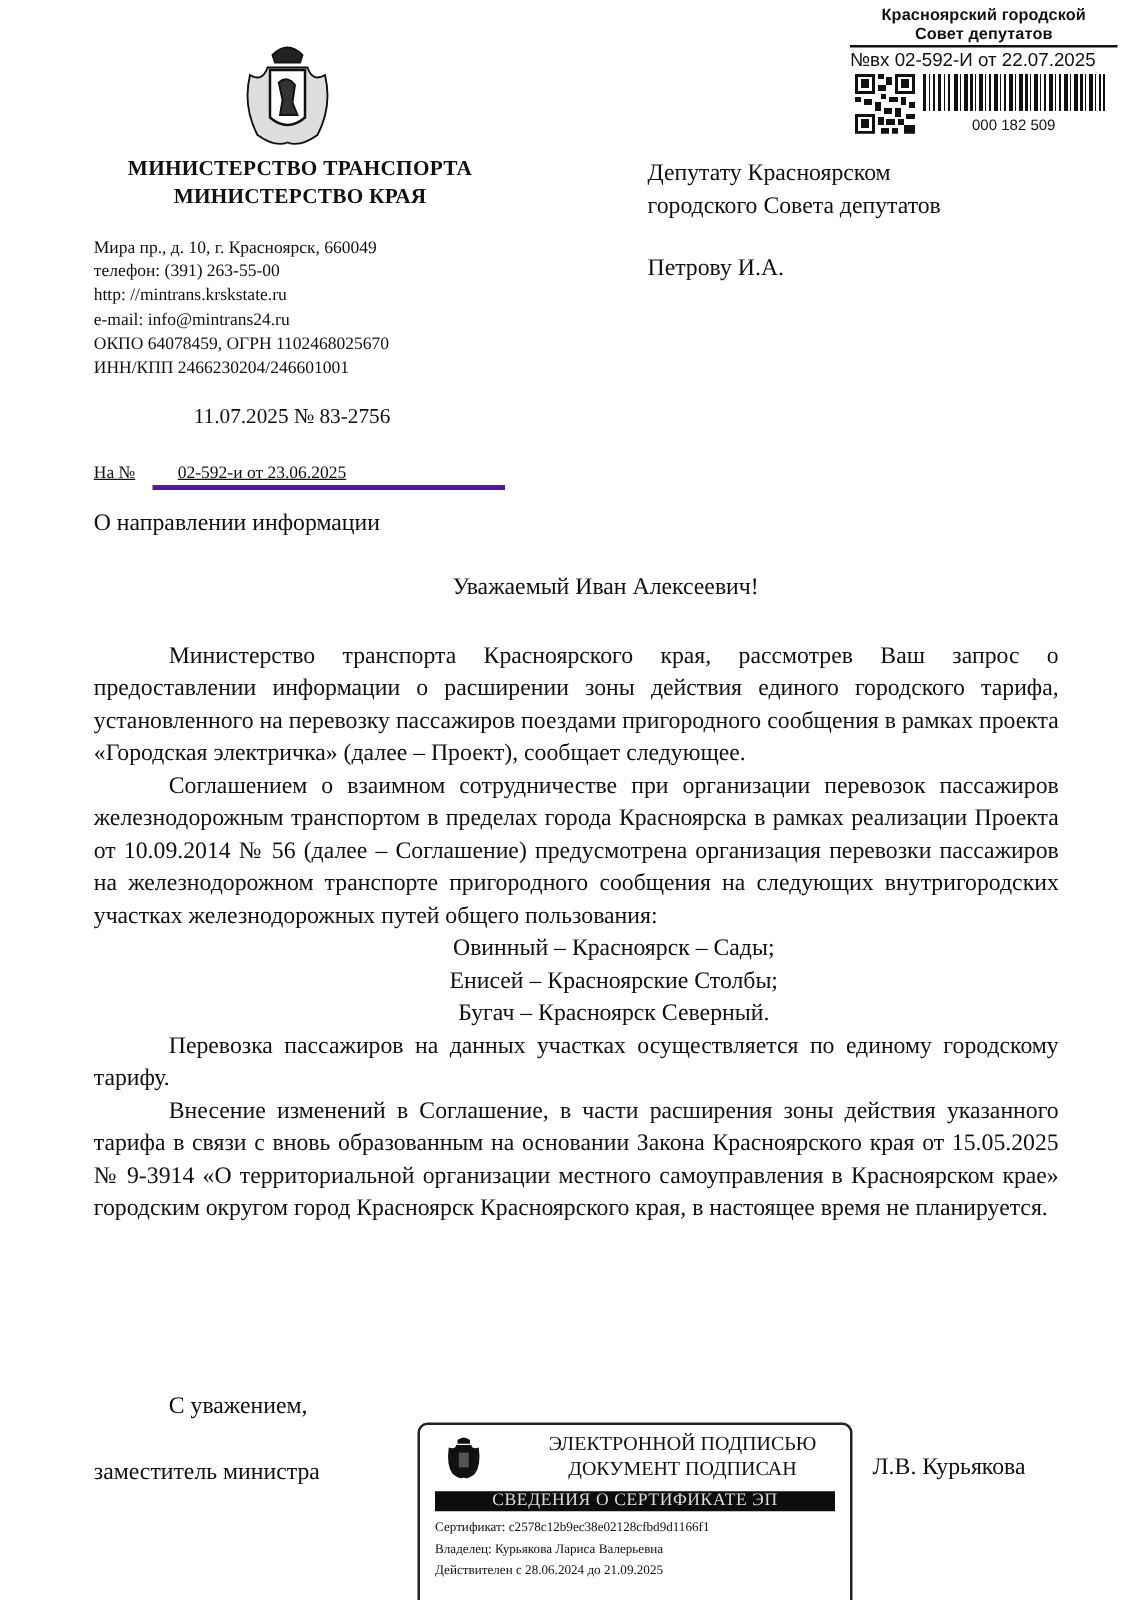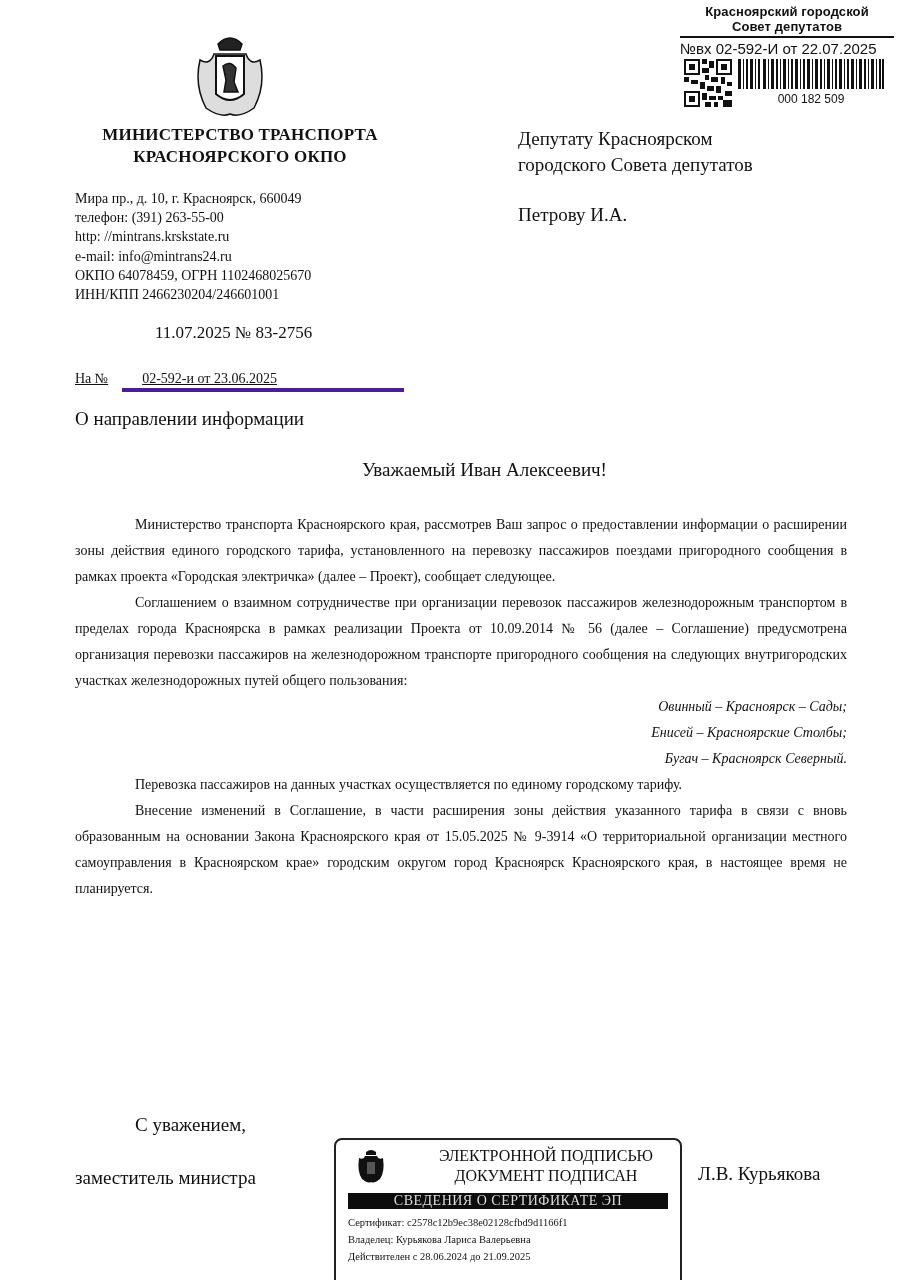--- a/index.html
+++ b/index.html
@@ -30,23 +30,23 @@
   .reply-label { margin-right: 14px; }
   .reply-value { border-bottom: 4px solid #4c1d95; width: 262px; padding-left: 20px; padding-bottom: 1px; }
 
   .subject { left: 75px; top: 408px; font-size: 19px; }
 
   .addressee { left: 518px; top: 126px; font-size: 19px; line-height: 26px; }
   .addressee-name { margin-top: 24px; }
 
   .greeting { left: 0; width: 901px; top: 459px; text-align: center; font-size: 19px; padding-left: 68px; box-sizing: border-box; }
 
-  .body { left: 75px; top: 512px; width: 772px; font-size: 14px; line-height: 26px; font-family: "Liberation Serif", serif; }
+  .body { left: 75px; top: 512px; width: 772px; font-size: 19px; line-height: 26px; font-family: "Liberation Serif", serif; }
   .body p { margin: 0; text-align: justify; text-indent: 60px; }
-  .body .route { text-indent: 60px; text-align: right; font-style: italic; }
+  .body .route { text-indent: 60px; text-align: center; }
 
   .regards { left: 135px; top: 1114px; font-size: 19px; }
   .position { left: 75px; top: 1167px; font-size: 19px; }
   .signer { left: 698px; top: 1163px; font-size: 19px; }
 
   
   .esig { left: 334px; top: 1138px; width: 348px; height: 150px; border: 2px solid #222; border-radius: 8px; box-sizing: border-box; font-family: "Liberation Sans", "DejaVu Sans", sans-serif; }
   .esig-emblem { position: absolute; left: 20px; top: 8px; width: 30px; height: 36px; }
   .esig-title { position: absolute; left: 80px; top: 6px; width: 260px; text-align: center; font-family: "Liberation Serif", serif; font-size: 16px; line-height: 20px; }
   .esig-bar { position: absolute; left: 12px; top: 53px; width: 320px; height: 16px; background: #0d0d0d; color: #dcdcdc; font-family: "Liberation Serif", serif; font-size: 14px; line-height: 16px; text-align: center; letter-spacing: 0.5px; }
@@ -147,21 +147,21 @@
   <g fill="none" stroke="#111" stroke-width="1.5">
     <path d="M28 14 Q40 2 52 14 L50 20 L30 20 Z" fill="#222"></path>
     <path d="M10 30 Q4 55 16 78 Q30 88 40 84 Q50 88 64 78 Q76 55 70 30 Q60 36 56 24 L24 24 Q20 36 10 30 Z" fill="#ddd"></path>
     <path d="M26 26 L54 26 L54 64 Q40 76 26 64 Z" fill="#fff" stroke-width="2"></path>
     <path d="M33 36 Q40 30 46 38 L44 52 L48 62 L34 62 L36 50 Z" fill="#333"></path>
   </g>
 </svg>
 
 <div class="abs ministry">
   <div>МИНИСТЕРСТВО ТРАНСПОРТА</div>
-  <div>КРАСНОЯРСКОГО ОКПО</div>
+  <div>МИНИСТЕРСТВО КРАЯ</div>
 </div>
 
 <div class="abs contacts">
   <div>Мира пр., д. 10, г. Красноярск, 660049</div>
   <div>телефон: (391) 263-55-00</div>
   <div>http: //mintrans.krskstate.ru</div>
   <div>e-mail: info@mintrans24.ru</div>
   <div>ОКПО 64078459, ОГРН 1102468025670</div>
   <div>ИНН/КПП 2466230204/246601001</div>
 </div>

